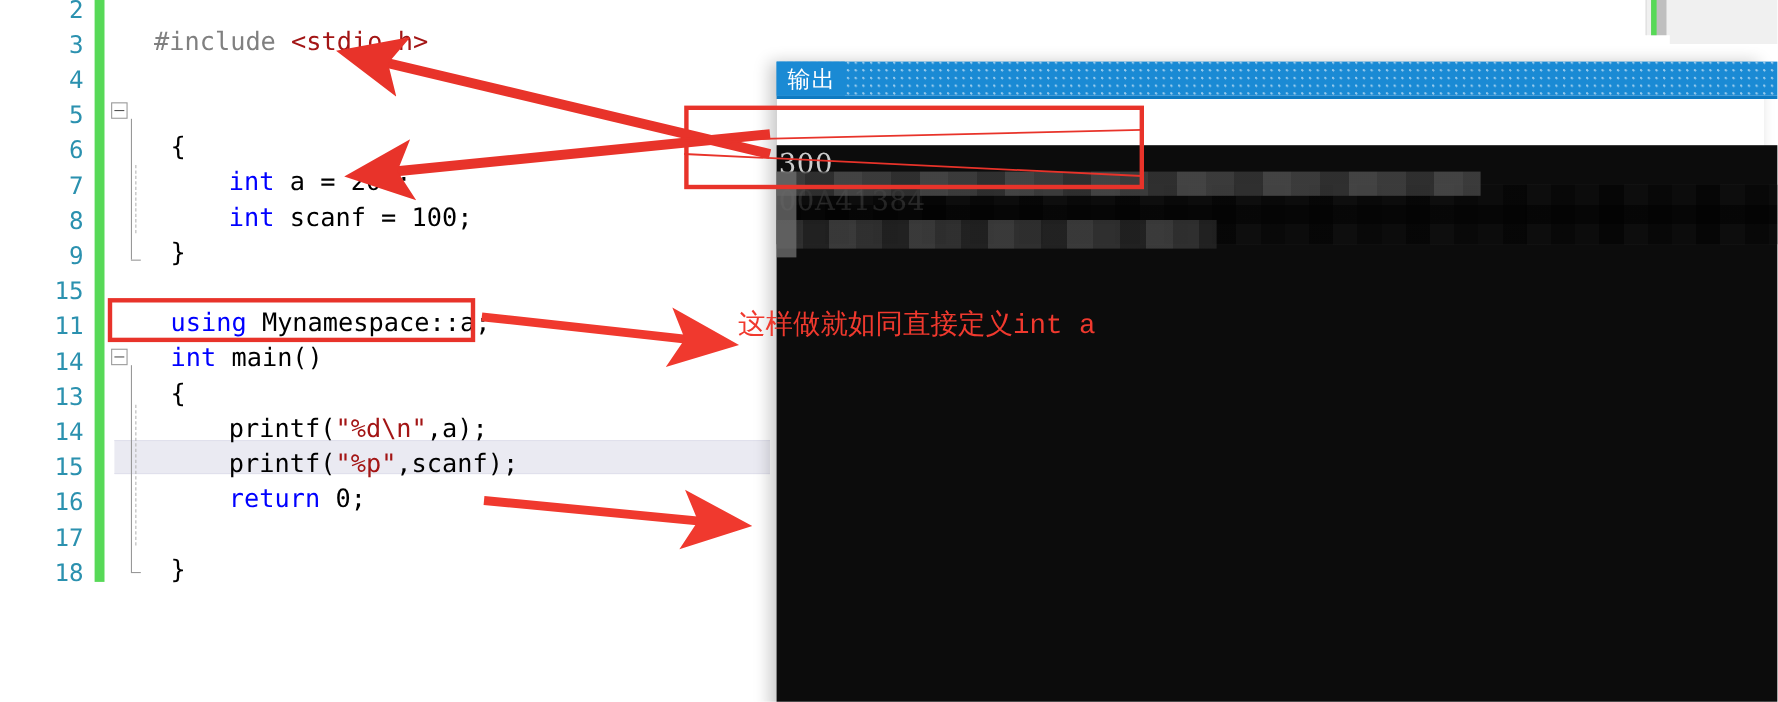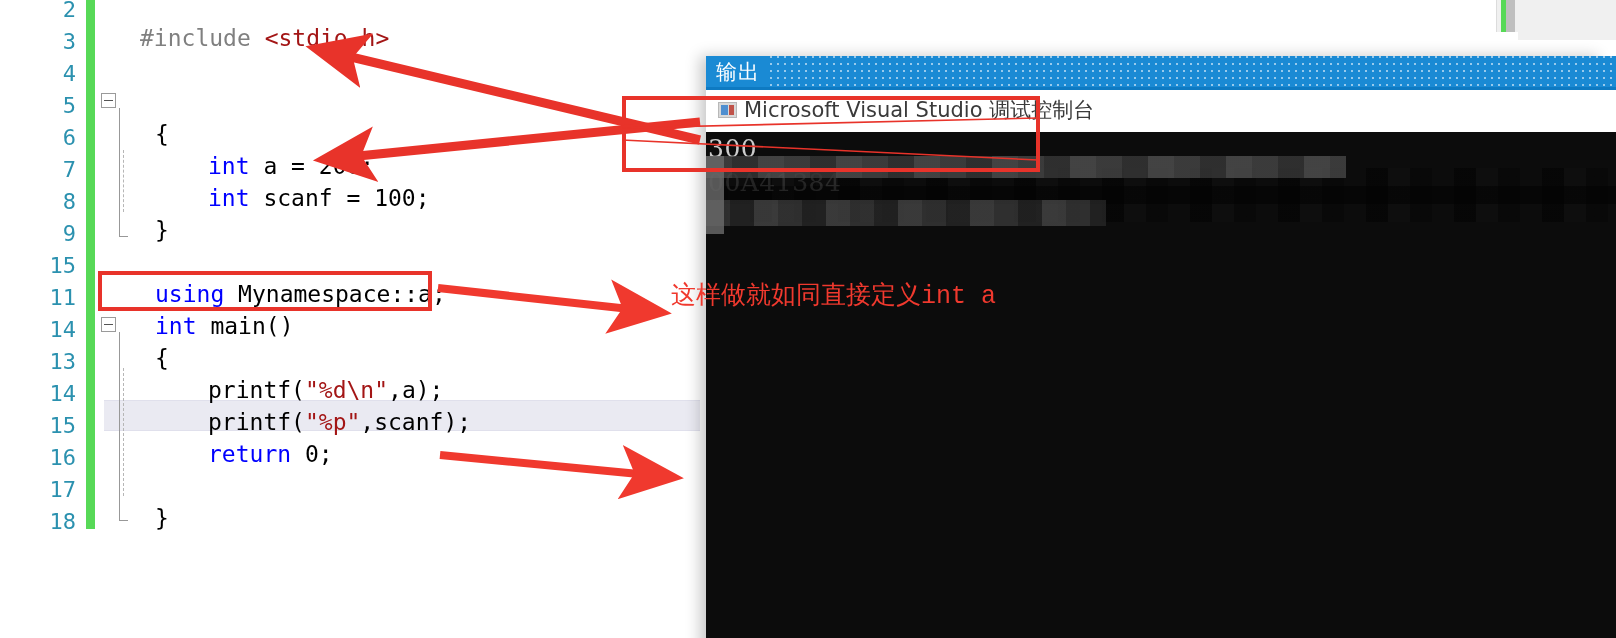--- a/index.html
+++ b/index.html
@@ -260,24 +260,20 @@
 </div>
 
 <div id="console">
 
   <div class="titlebar">
     <div class="tb-solid"></div>
     <div class="tb-text">输出</div>
   </div>
   <div class="titlebar-bottom"></div>
 
-  <div class="conhead">
-    <div class="icon"></div>
-    <div class="htext">Microsoft Visual Studio 调试控制台</div>
-  </div>
 
   <div class="conbody">
     <div class="conline" style="top:2px">300</div>
     <div class="conline" style="top:36px">00A41384</div>
 
     <div class="mosaic"></div>
     <div class="mosaic2"></div>
     <div class="mosaic3"></div>
     <div class="mosaic-left"></div>
   </div>

